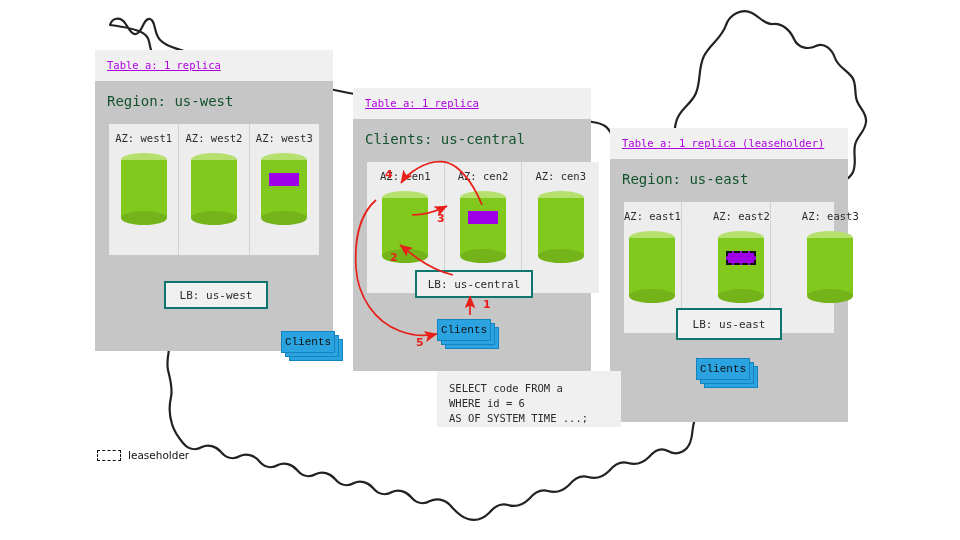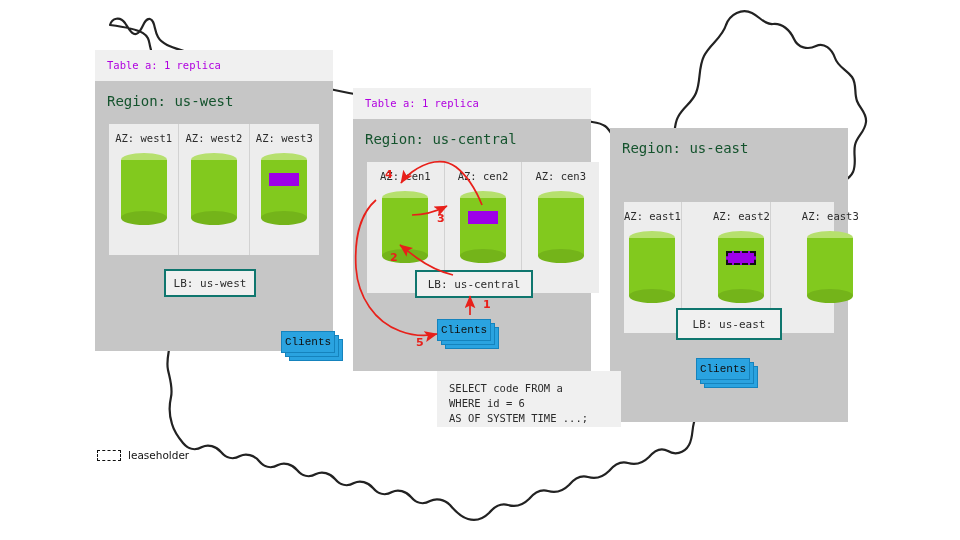--- a/index.html
+++ b/index.html
@@ -13,21 +13,21 @@
 
   
   #map-layer{position:absolute;left:0;top:0;width:960px;height:540px;}
 
   
   .region-panel{position:absolute;background:#c6c6c6;}
   .panel-header{
     background:#f0f0f0;color:#b000e0;
     font-size:10.5px;letter-spacing:0px;
     padding:9px 0 0 12px;box-sizing:border-box;
-    height:31px;white-space:nowrap;
+    height:31px;white-space:nowrap;text-decoration:underline;
   }
   .region-title{
     color:#14532d;font-size:14px;
     padding:12px 0 0 12px;white-space:nowrap;
   }
   .az-strip{
     position:absolute;background:#ededed;display:flex;
   }
   .az-cell{
     position:relative;flex:1 1 0;
@@ -438,32 +438,32 @@
         <div class="az-label">AZ: west3</div>
         <div class="cyl" style="width:46px;height:72px;">
           <div class="top" style="width:46px;height:14px;"></div>
           <div class="body" style="top:7px;width:46px;height:58px;"></div>
           <div class="bot" style="top:58px;width:46px;height:14px;"></div>
           <div class="rep-block" style="left:8px;top:20px;width:30px;height:13px;"></div>
         </div>
       </div>
     </div>
 
-    <div class="lb-box" style="left:69px;top:219px;width:92px;height:28px;text-align:right;">LB: us-west</div>
+    <div class="lb-box" style="left:69px;top:231px;width:104px;height:28px;text-align:right;">LB: us-west</div>
 
     <div class="clients" style="left:186px;top:281px;width:62px;height:30px;">
       <div class="sheet" style="left:8px;top:8px;width:54px;height:22px;"></div>
       <div class="sheet" style="left:4px;top:4px;width:54px;height:22px;"></div>
       <div class="face" style="width:54px;height:22px;">Clients</div>
     </div>
   </div>
 
   <div class="region-panel" style="left:353px;top:88px;width:238px;height:283px;">
     <div class="panel-header">Table a: 1 replica</div>
-    <div class="region-title">Region: us-central</div>
+    <div class="region-title">Clients: us-central</div>
 
     <div class="az-strip" style="left:14px;top:74px;width:232px;height:131px;">
       <div class="az-cell">
         <div class="az-label">AZ: cen1</div>
         <div class="cyl" style="width:46px;height:72px;">
           <div class="top" style="width:46px;height:14px;"></div>
           <div class="body" style="top:7px;width:46px;height:58px;"></div>
           <div class="bot" style="top:58px;width:46px;height:14px;"></div>
         </div>
       </div>
@@ -493,20 +493,21 @@
       <div class="sheet" style="left:4px;top:4px;width:54px;height:22px;"></div>
       <div class="face" style="width:54px;height:22px;">Clients</div>
     </div>
   </div>
 
   <div class="sql-note" style="left:437px;top:371px;width:184px;height:56px;">SELECT code FROM a
 WHERE id = 6
 AS OF SYSTEM TIME ...;</div>
 
   <div class="region-panel" style="left:610px;top:128px;width:238px;height:294px;">
+    <div class="panel-header">Table a: 1 replica (leaseholder)</div>
     <div class="region-title">Region: us-east</div>
 
     <div class="az-strip" style="left:14px;top:74px;width:210px;height:131px;gap:31px;">
       <div class="az-cell">
         <div class="az-label">AZ: east1</div>
         <div class="cyl" style="width:46px;height:72px;">
           <div class="top" style="width:46px;height:14px;"></div>
           <div class="body" style="top:7px;width:46px;height:58px;"></div>
           <div class="bot" style="top:58px;width:46px;height:14px;"></div>
         </div>

